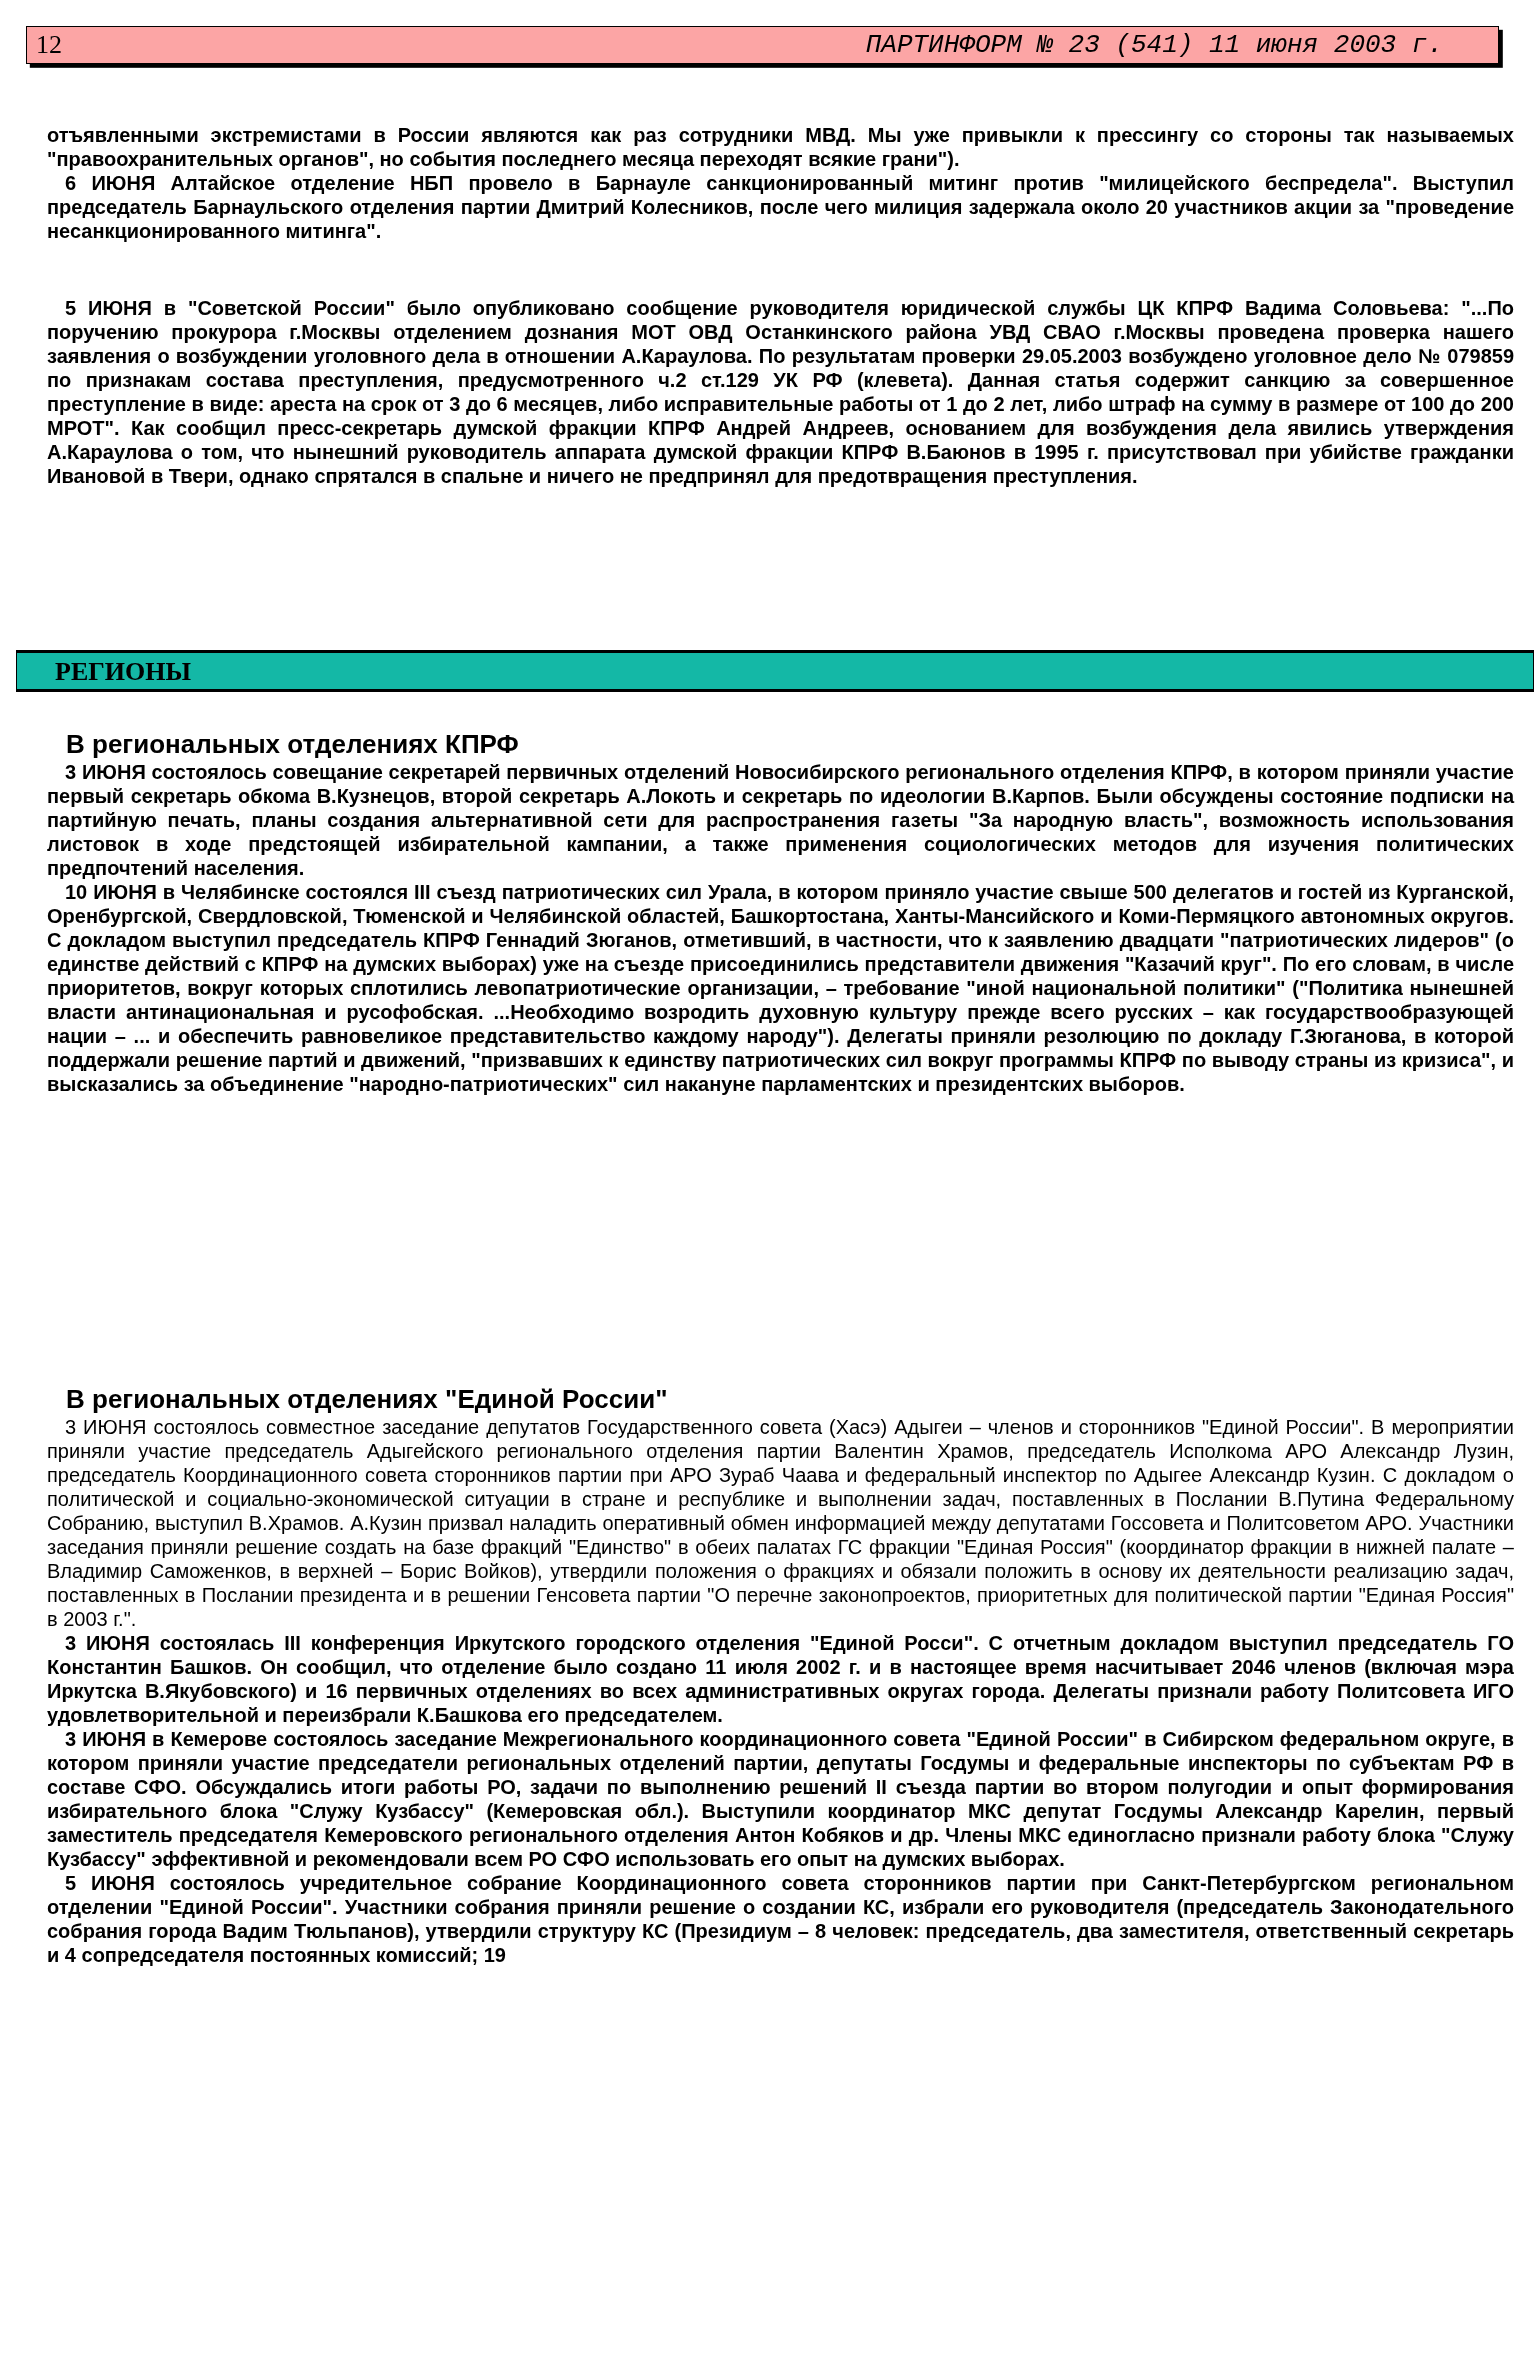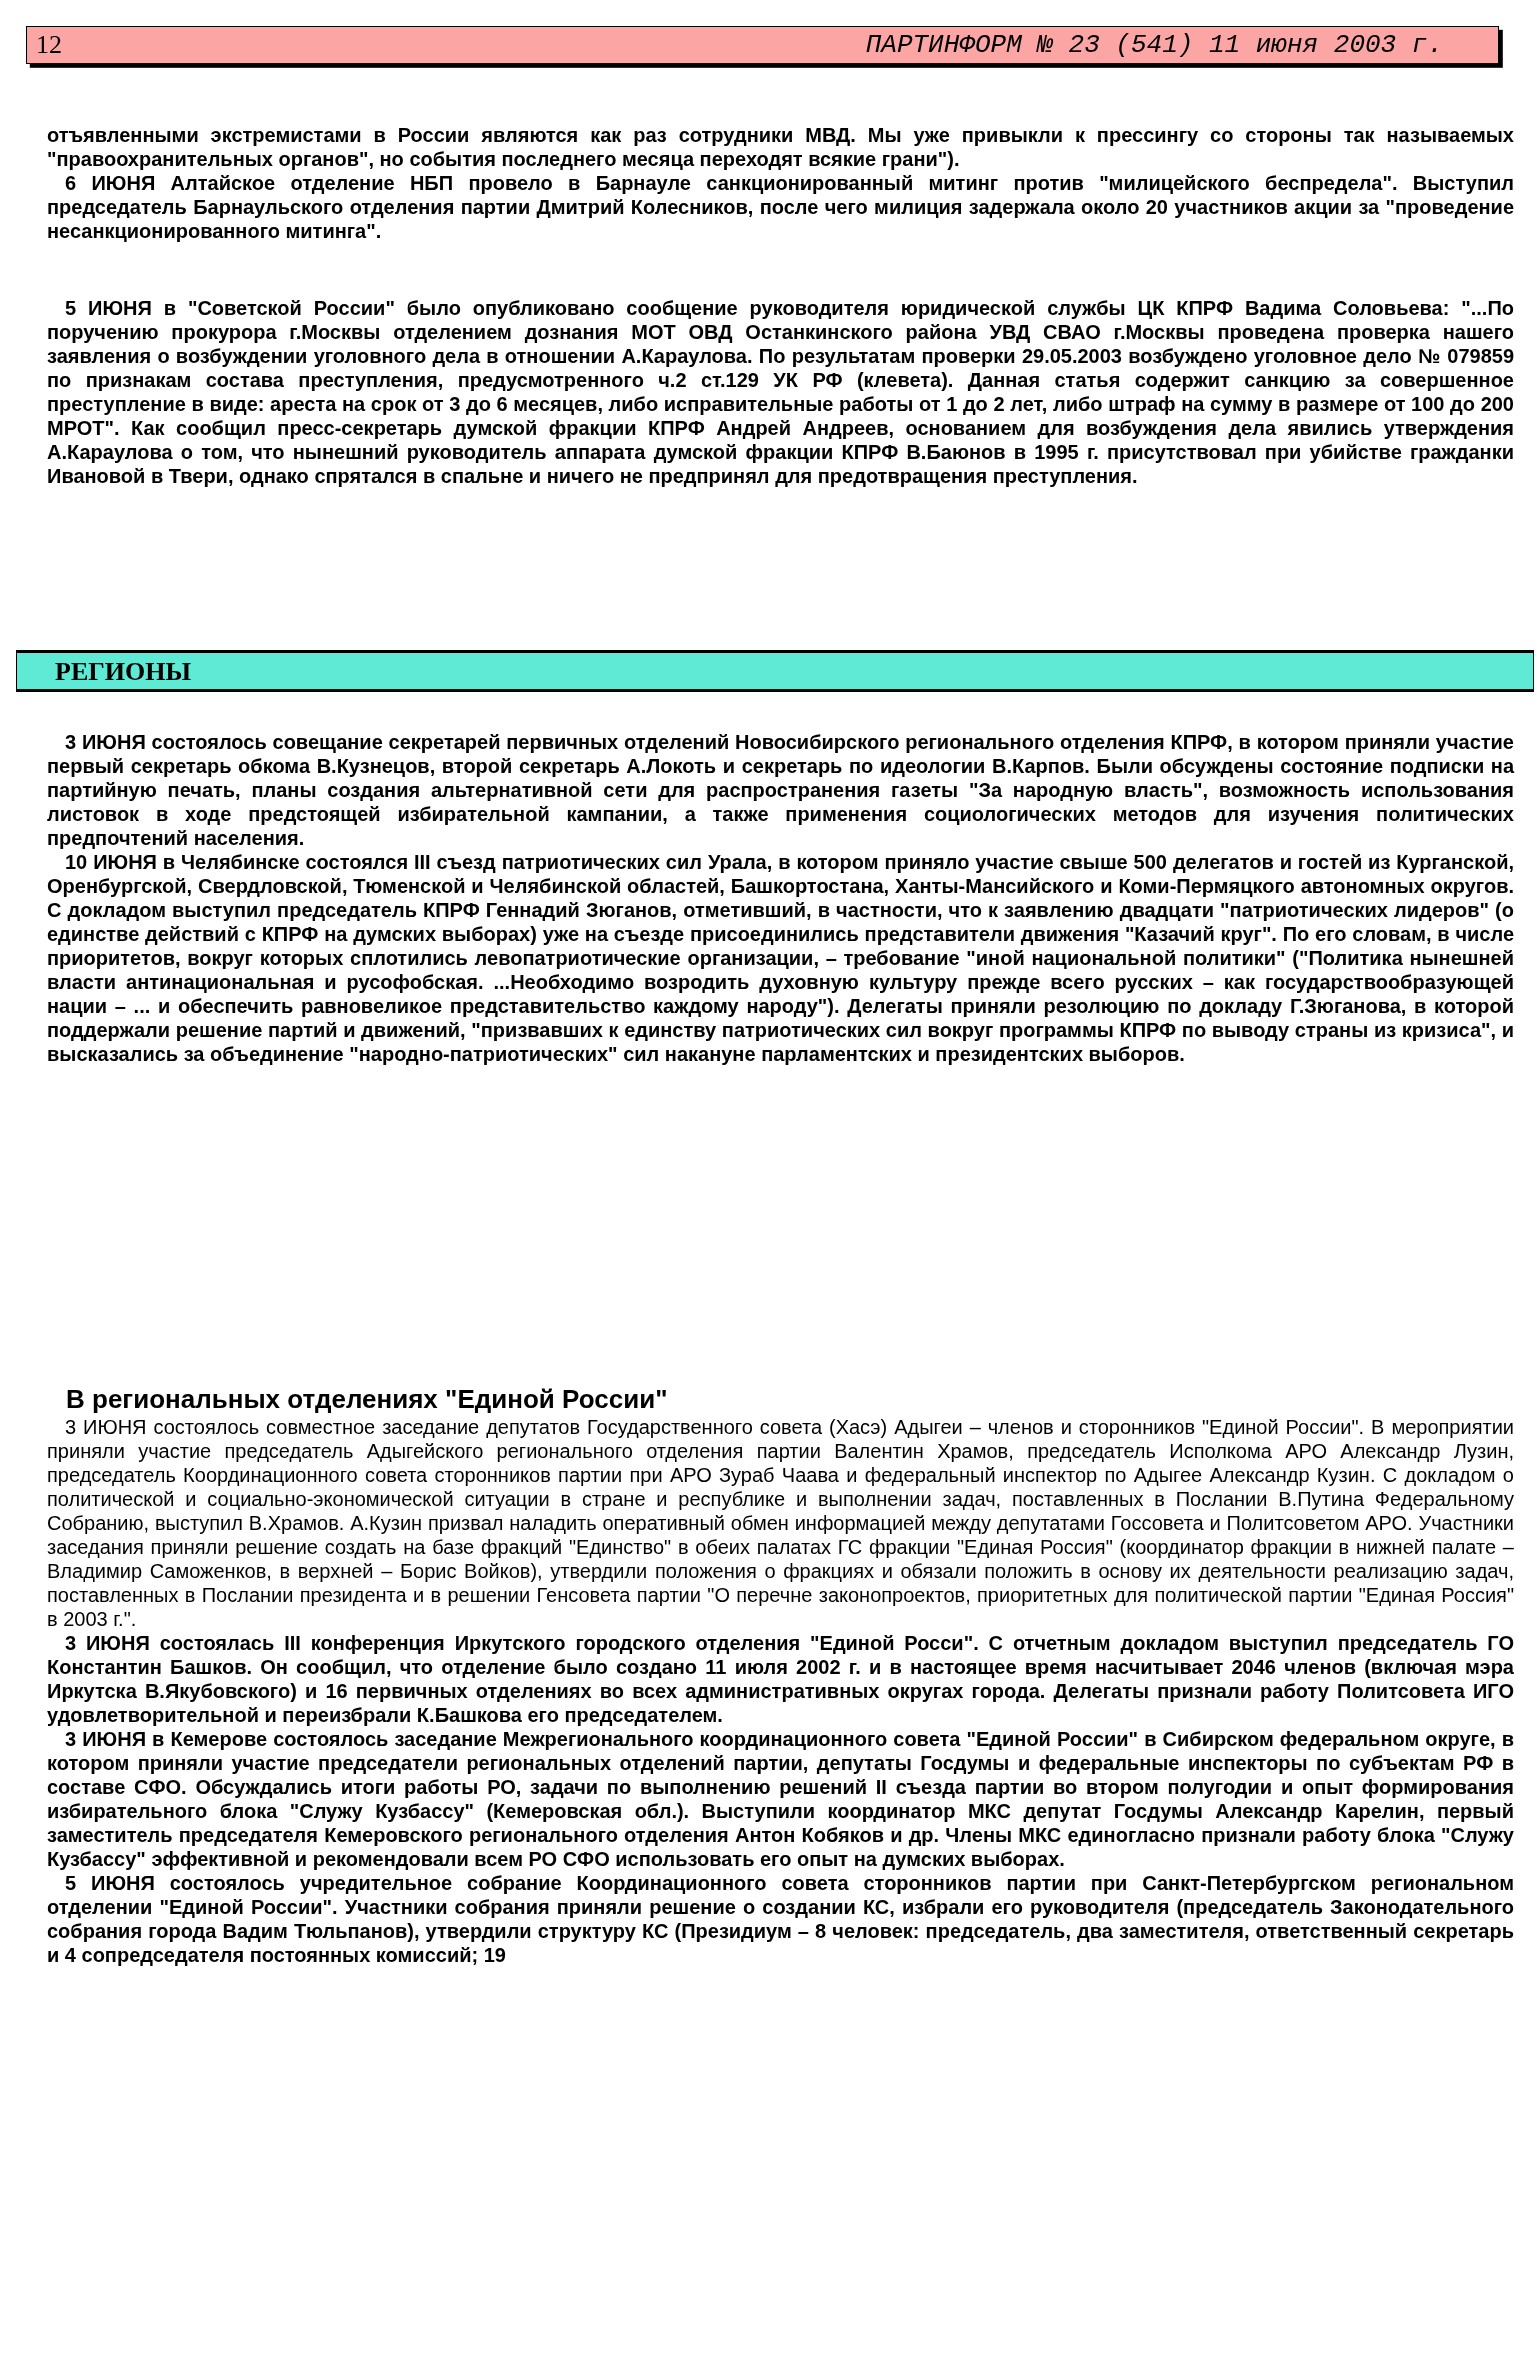--- a/index.html
+++ b/index.html
@@ -59,21 +59,21 @@
     }
     .para.bold { font-weight: bold; }
     .block-a { top: 123px; }
     .block-b { top: 296px; }
     .section-bar {
       position: absolute;
       left: 16px;
       top: 650px;
       width: 1518px;
       height: 42px;
-      background: #5eead4;
+      background: #14b8a6;
       border-top: 3.2px solid #000;
       border-bottom: 3.2px solid #000;
       border-left: 1.3px solid #000;
       border-right: 1.3px solid #000;
       box-sizing: border-box;
     }
     .section-title {
       position: absolute;
       left: 38px;
       top: 3.8px;
@@ -107,20 +107,21 @@
 
 <div class="content block-b">
   <p class="para bold">5 ИЮНЯ в "Советской России" было опубликовано сообщение руководителя юридической службы ЦК КПРФ Вадима Соловьева: "...По поручению прокурора г.Москвы отделением дознания МОТ ОВД Останкинского района УВД СВАО г.Москвы проведена проверка нашего заявления о возбуждении уголовного дела в отношении А.Караулова. По результатам проверки 29.05.2003 возбуждено уголовное дело № 079859 по признакам состава преступления, предусмотренного ч.2 ст.129 УК РФ (клевета). Данная статья содержит санкцию за совершенное преступление в виде: ареста на срок от 3 до 6 месяцев, либо исправительные работы от 1 до 2 лет, либо штраф на сумму в размере от 100 до 200 МРОТ". Как сообщил пресс-секретарь думской фракции КПРФ Андрей Андреев, основанием для возбуждения дела явились утверждения А.Караулова о том, что нынешний руководитель аппарата думской фракции КПРФ В.Баюнов в 1995 г. присутствовал при убийстве гражданки Ивановой в Твери, однако спрятался в спальне и ничего не предпринял для предотвращения преступления.</p>
 </div>
 
 <div class="section-bar">
   <span class="section-title">РЕГИОНЫ</span>
 </div>
 
 <div class="content block-c">
+  <h2 class="subhead">В региональных отделениях КПРФ</h2>
   <p class="para bold">3 ИЮНЯ состоялось совещание секретарей первичных отделений Новосибирского регионального отделения КПРФ, в котором приняли участие первый секретарь обкома В.Кузнецов, второй секретарь А.Локоть и секретарь по идеологии В.Карпов. Были обсуждены состояние подписки на партийную печать, планы создания альтернативной сети для распространения газеты "За народную власть", возможность использования листовок в ходе предстоящей избирательной кампании, а также применения социологических методов для изучения политических предпочтений населения.</p>
   <p class="para bold">10 ИЮНЯ в Челябинске состоялся III съезд патриотических сил Урала, в котором приняло участие свыше 500 делегатов и гостей из Курганской, Оренбургской, Свердловской, Тюменской и Челябинской областей, Башкортостана, Ханты-Мансийского и Коми-Пермяцкого автономных округов. С докладом выступил председатель КПРФ Геннадий Зюганов, отметивший, в частности, что к заявлению двадцати "патриотических лидеров" (о единстве действий с КПРФ на думских выборах) уже на съезде присоединились представители движения "Казачий круг". По его словам, в числе приоритетов, вокруг которых сплотились левопатриотические организации, – требование "иной национальной политики" ("Политика нынешней власти антинациональная и русофобская. ...Необходимо возродить духовную культуру прежде всего русских – как государствообразующей нации – ... и обеспечить равновеликое представительство каждому народу"). Делегаты приняли резолюцию по докладу Г.Зюганова, в которой поддержали решение партий и движений, "призвавших к единству патриотических сил вокруг программы КПРФ по выводу страны из кризиса", и высказались за объединение "народно-патриотических" сил накануне парламентских и президентских выборов.</p>
 </div>
 
 <div class="content block-d">
   <h2 class="subhead">В региональных отделениях "Единой России"</h2>
   <p class="para">3 ИЮНЯ состоялось совместное заседание депутатов Государственного совета (Хасэ) Адыгеи – членов и сторонников "Единой России". В мероприятии приняли участие председатель Адыгейского регионального отделения партии Валентин Храмов, председатель Исполкома АРО Александр Лузин, председатель Координационного совета сторонников партии при АРО Зураб Чаава и федеральный инспектор по Адыгее Александр Кузин. С докладом о политической и социально-экономической ситуации в стране и республике и выполнении задач, поставленных в Послании В.Путина Федеральному Собранию, выступил В.Храмов. А.Кузин призвал наладить оперативный обмен информацией между депутатами Госсовета и Политсоветом АРО. Участники заседания приняли решение создать на базе фракций "Единство" в обеих палатах ГС фракции "Единая Россия" (координатор фракции в нижней палате – Владимир Саможенков, в верхней – Борис Войков), утвердили положения о фракциях и обязали положить в основу их деятельности реализацию задач, поставленных в Послании президента и в решении Генсовета партии "О перечне законопроектов, приоритетных для политической партии "Единая Россия" в 2003 г.".</p>
   <p class="para bold">3 ИЮНЯ состоялась III конференция Иркутского городского отделения "Единой Росси". С отчетным докладом выступил председатель ГО Константин Башков. Он сообщил, что отделение было создано 11 июля 2002 г. и в настоящее время насчитывает 2046 членов (включая мэра Иркутска В.Якубовского) и 16 первичных отделениях во всех административных округах города. Делегаты признали работу Политсовета ИГО удовлетворительной и переизбрали К.Башкова его председателем.</p>
   <p class="para bold">3 ИЮНЯ в Кемерове состоялось заседание Межрегионального координационного совета "Единой России" в Сибирском федеральном округе, в котором приняли участие председатели региональных отделений партии, депутаты Госдумы и федеральные инспекторы по субъектам РФ в составе СФО. Обсуждались итоги работы РО, задачи по выполнению решений II съезда партии во втором полугодии и опыт формирования избирательного блока "Служу Кузбассу" (Кемеровская обл.). Выступили координатор МКС депутат Госдумы Александр Карелин, первый заместитель председателя Кемеровского регионального отделения Антон Кобяков и др. Члены МКС единогласно признали работу блока "Служу Кузбассу" эффективной и рекомендовали всем РО СФО использовать его опыт на думских выборах.</p>
   <p class="para bold">5 ИЮНЯ состоялось учредительное собрание Координационного совета сторонников партии при Санкт-Петербургском региональном отделении "Единой России". Участники собрания приняли решение о создании КС, избрали его руководителя (председатель Законодательного собрания города Вадим Тюльпанов), утвердили структуру КС (Президиум – 8 человек: председатель, два заместителя, ответственный секретарь и 4 сопредседателя постоянных комиссий; 19</p>

